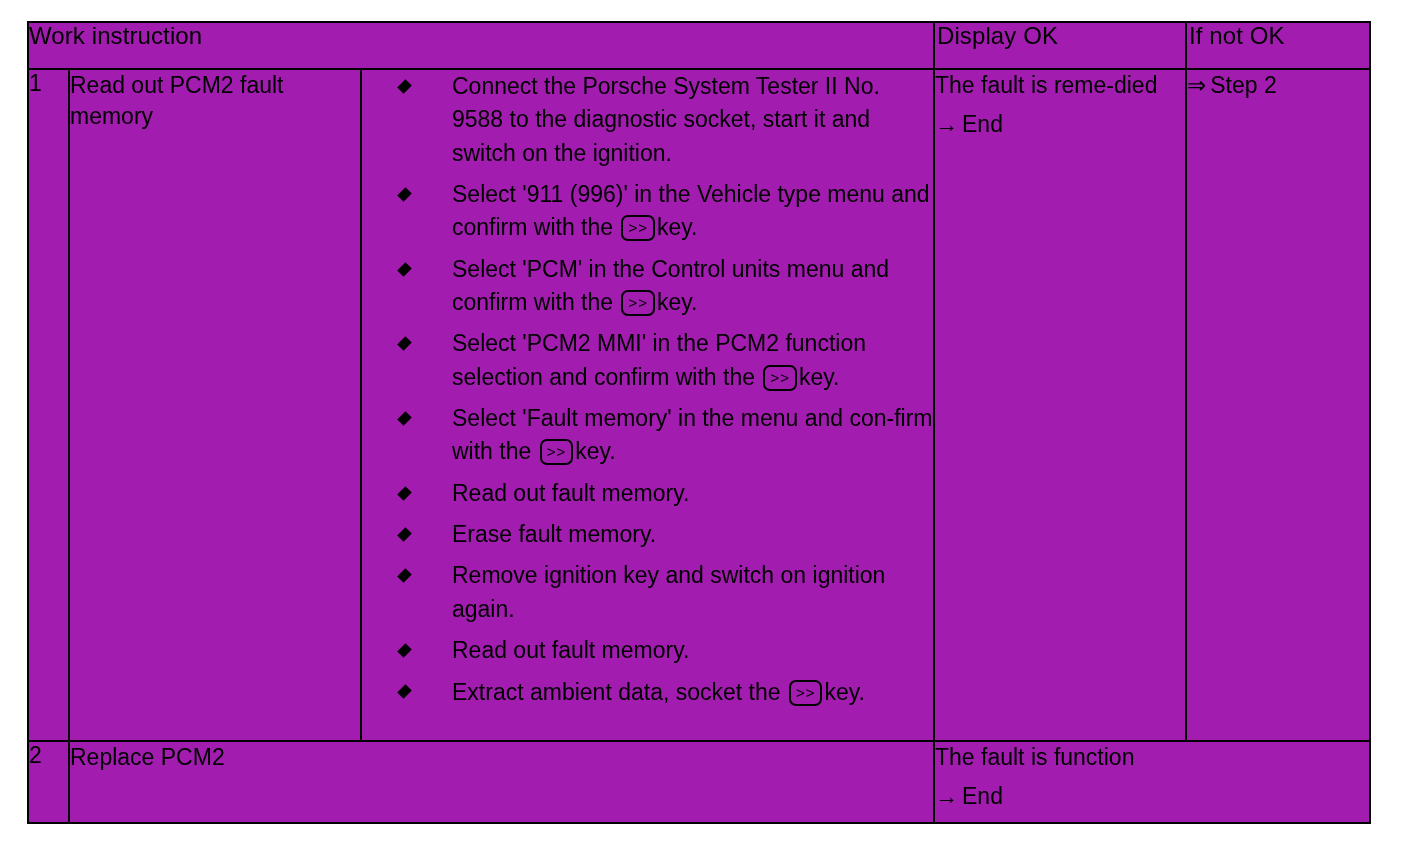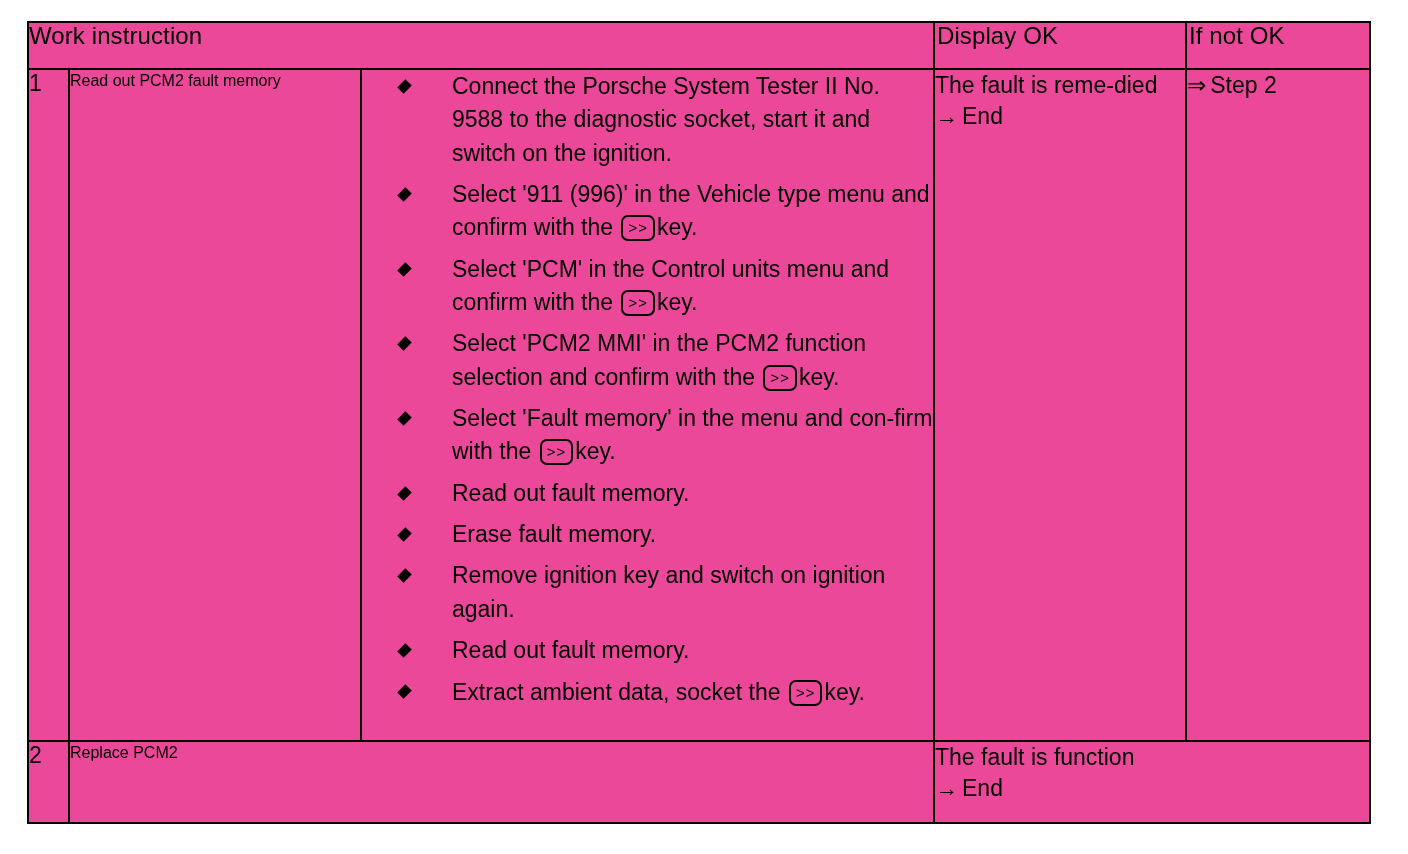--- a/index.html
+++ b/index.html
@@ -21,21 +21,21 @@
     height: 854px;
   }
 
   table.wi {
     position: absolute;
     left: 27px;
     top: 21px;
     width: 1342px;
     border-collapse: collapse;
     table-layout: fixed;
-    background: #ec4899;
+    background: #a21caf;
   }
 
   table.wi td, table.wi th {
     border: 2px solid #000;
     padding: 0;
     vertical-align: top;
     text-align: left;
     font-weight: normal;
   }
 
@@ -57,21 +57,21 @@
   }
   .hdr-cell.pad-left-sm { padding-left: 2px; }
 
   
   .num-cell {
     font-size: 23px;
     padding: 12px 0 0 9px;
     line-height: 1.2;
   }
   .desc-cell {
-    font-size: 16px;
+    font-size: 23px;
     line-height: 1.33;
     padding: 12px 10px 0 14px;
     margin-top: 48px;
   }
   .steps-cell {
     padding: 10px 6px 14px 8px;
   }
   .ok-cell {
     font-size: 23px;
     line-height: 1.34;
@@ -127,21 +127,21 @@
   }
 
   .arrow {
     display: inline-block;
     margin-right: 4px;
     font-size: 23px;
     line-height: 1;
   }
 
   .nowrapline { white-space: nowrap; }
-  .ok-line2 { display: block; }
+  .ok-line2 { display: block; margin-top: 8px; }
 </style>
 </head>
 <body>
 
 <div id="sheet">
 
   <table class="wi">
     <colgroup>
       <col class="c-num">
       <col class="c-desc">

